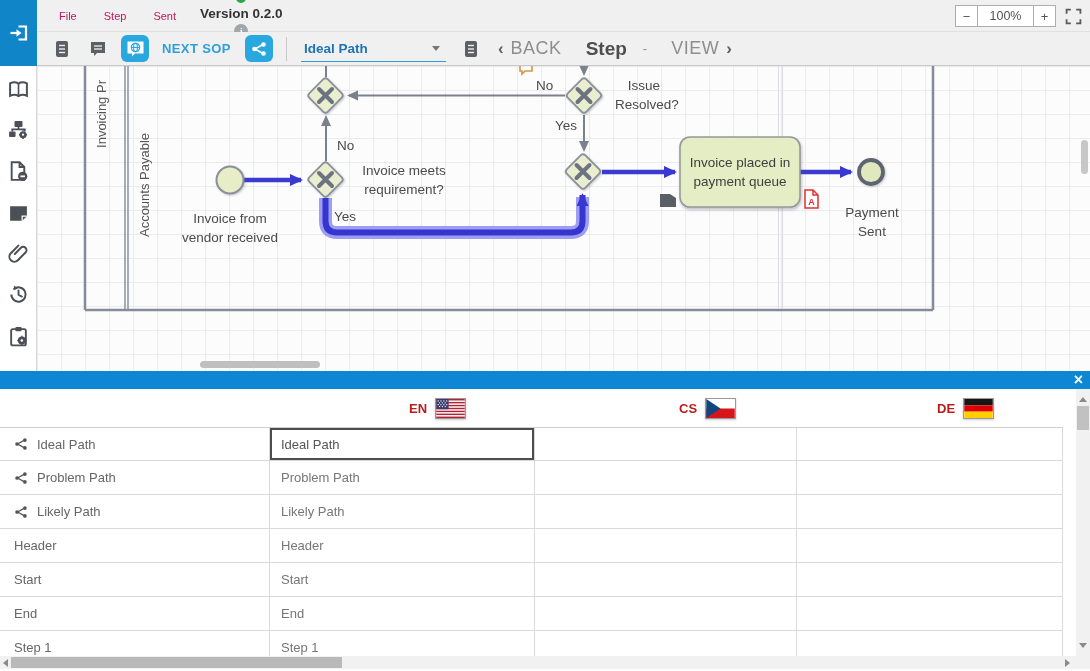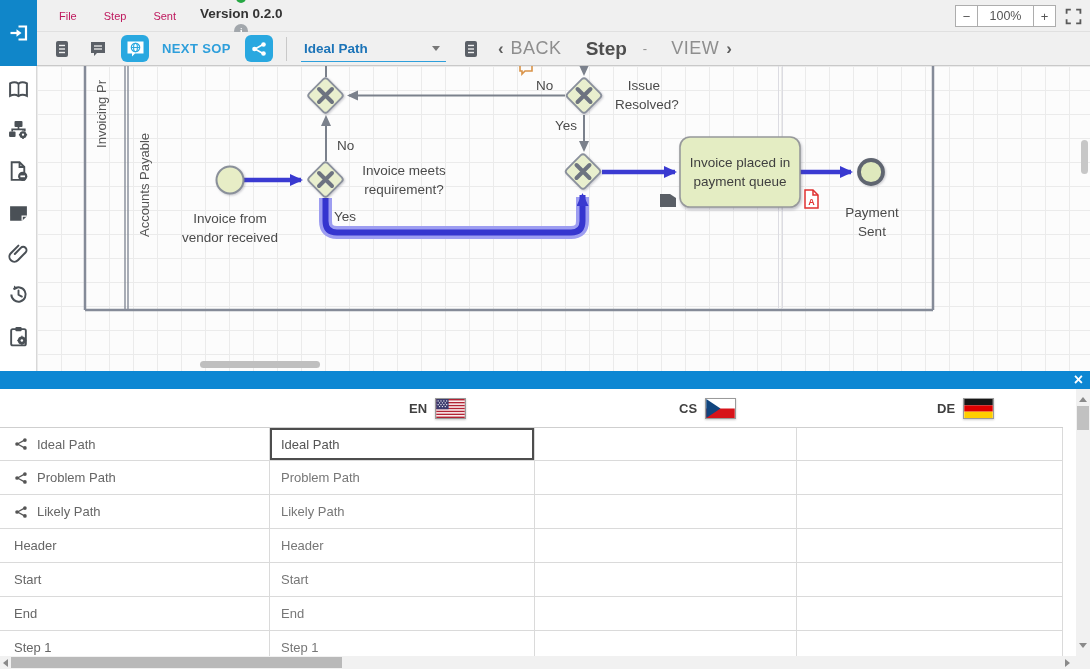--- a/index.html
+++ b/index.html
@@ -51,21 +51,21 @@
   .canvas svg { position:absolute; left:0; top:0; }
   .hthumb { position:absolute; left:163px; top:295px; width:120px; height:7px; border-radius:4px; background:#bfbfbf; }
   .vthumb { position:absolute; left:1044px; top:74px; width:7px; height:34px; border-radius:4px; background:#c7c7c7; }
 
   
   .panel { position:absolute; left:0; top:371px; width:1090px; height:285px; background:#fff; }
   .panel-topbar { position:absolute; left:0; top:0; width:1090px; height:18px; background:#0d87d3; }
   .panel-close { position:absolute; right:7px; top:0; color:#fff; font-size:16px; font-weight:bold; line-height:18px; cursor:default; }
   .panel-head { position:absolute; left:0; top:18px; width:1063px; height:38px; background:#fff; }
   .lang-head { position:absolute; top:0; height:38px; display:flex; align-items:center; gap:8px; }
-  .lang-code { font-size:13px; font-weight:bold; color:#404040;padding-left:36px; }
+  .lang-code { font-size:13px; font-weight:bold; color:#b91c1c;padding-left:36px; }
   .flag { width:31px; height:21px; border:1px solid #9a9a9a; box-shadow:0 1px 2px rgba(0,0,0,.2); }
   .flag svg { display:block; width:100%; height:100%; }
 
   .panel-table { position:absolute; left:0; top:56px; width:1063px; }
   .t-row { display:flex; height:34px; border-bottom:1px solid #dadada; }
   .t-row:first-child { border-top:1px solid #cfcfcf; }
   .cell-label { width:270px; border-right:1px solid #dadada; display:flex; align-items:center; padding-left:14px; gap:9px; font-size:13px; color:#666; }
   .cell-label.noicon { padding-left:14px; }
   .share-sm { width:14px; height:14px; color:#555; flex:0 0 auto; }
   .cell { width:265px; border-right:1px solid #dadada; display:flex; align-items:center; padding-left:11px; font-size:13px; color:#777; }

